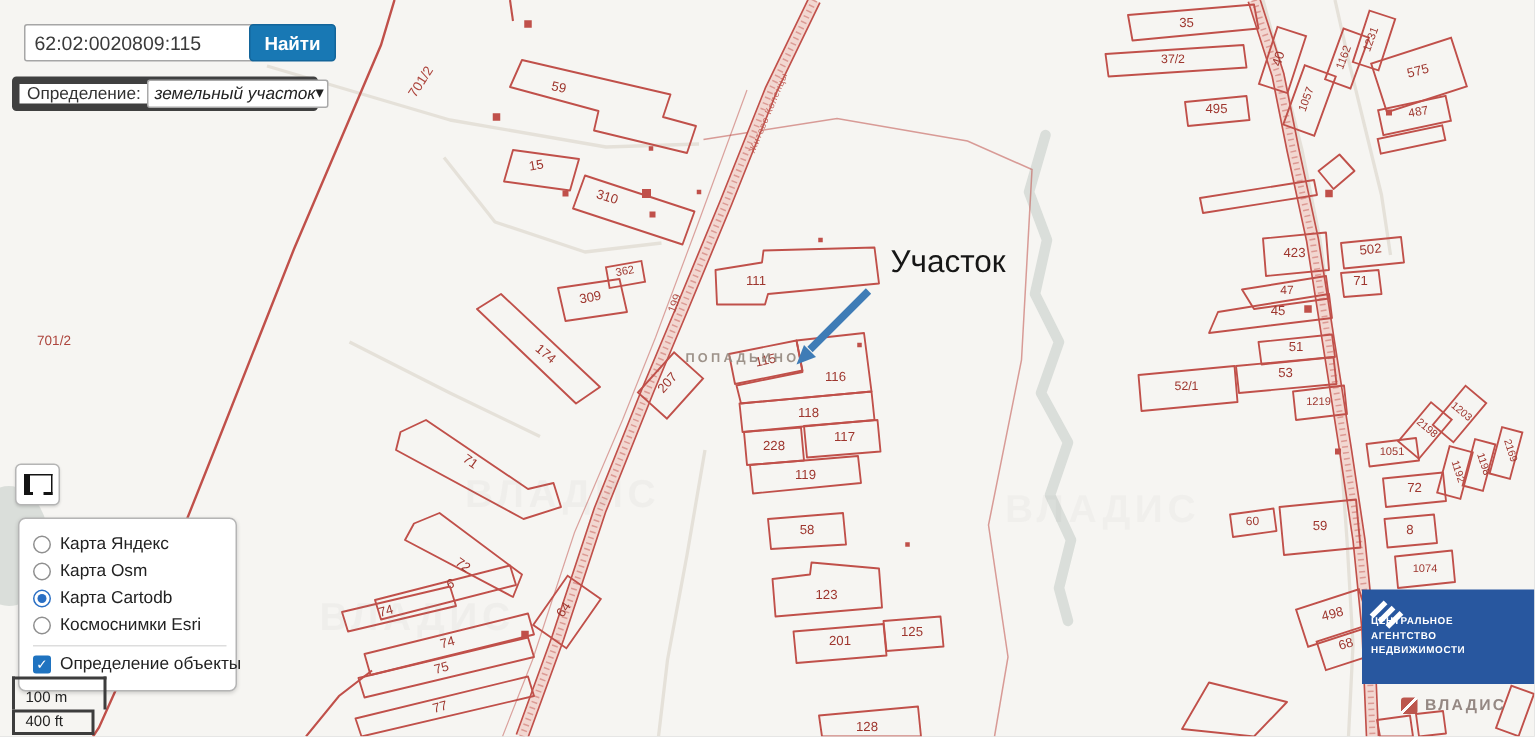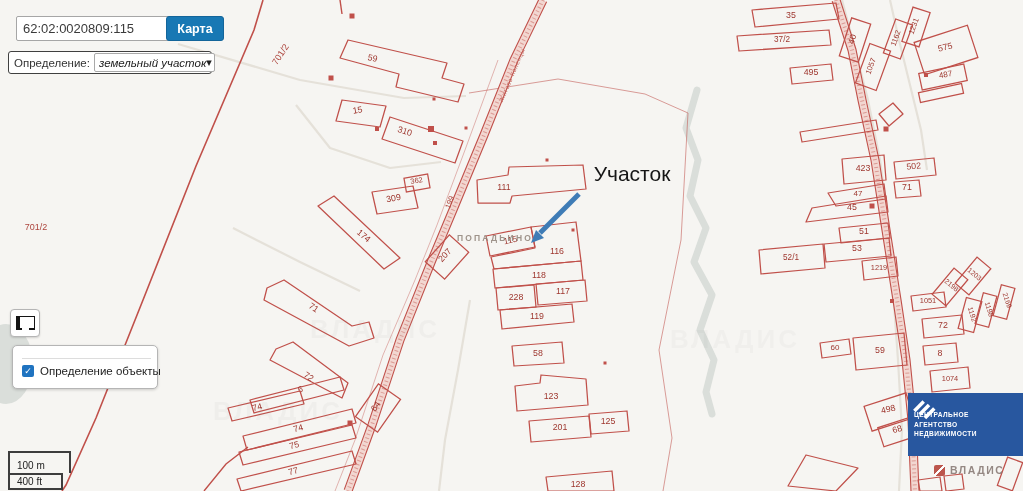--- a/index.html
+++ b/index.html
@@ -4,21 +4,21 @@
 <style>
   html,body{margin:0;padding:0;background:#e8e8e8;font-family:"Liberation Sans","DejaVu Sans",sans-serif;}
   .stage{position:relative;width:1023px;height:491px;background:#f6f5f2;overflow:hidden;outline:1px solid #cfcfcf;}
   .stage svg{position:absolute;left:0;top:0;}
   
   .search-input{position:absolute;left:16px;top:16px;width:140px;height:23px;border:1px solid #a6a6a6;border-radius:2px;
     font:13px "Liberation Sans",sans-serif;color:#3a3a3a;padding:0 6px;background:#fff;box-sizing:content-box;}
   .search-btn{position:absolute;left:166px;top:16px;width:58px;height:25px;background:#1878b4;border:1px solid #13659a;
     border-radius:3px;color:#fff;font:bold 12.5px "Liberation Sans",sans-serif;cursor:pointer;}
   
-  .def-row{position:absolute;left:8px;top:51px;width:204px;height:23px;background:#fff;border:1px solid #404040;
+  .def-row{position:absolute;left:8px;top:51px;width:204px;height:23px;background:#fff;border:5px solid #404040;
     border-radius:3px;display:flex;align-items:center;padding:0 3px;box-sizing:border-box;}
   .def-label{font-size:11.5px;color:#333;margin:0 4px 0 2px;white-space:nowrap;}
   .def-select{flex:1;height:17px;border:1px solid #a9a9a9;border-radius:2px;background:#fff;display:flex;align-items:center;
     font-size:11.5px;color:#222;padding:0 2px 0 4px;cursor:pointer;white-space:nowrap;font-style:italic;}
   .def-select .chev{margin-left:auto;font-size:11px;color:#222;font-weight:bold;line-height:1;}
   
   .tool-btn{position:absolute;left:10px;top:309px;width:30px;height:28px;background:#fff;border:1px solid #b5b5b5;
     border-radius:4px;box-shadow:0 1px 2px rgba(0,0,0,.15);cursor:pointer;display:flex;align-items:center;justify-content:center;padding:0;}
   .tool-ic{display:block;width:14px;height:11px;border:1.6px solid #141414;border-left:4px solid #141414;border-bottom:2px dashed #141414;}
   
@@ -348,35 +348,53 @@
       <text x="278" y="420" fill="#8a8a8a" font-size="26" text-anchor="middle" font-family="&quot;Liberation Sans&quot;,&quot;DejaVu Sans&quot;,sans-serif" font-weight="bold" letter-spacing="3" opacity="0.06">ВЛАДИС</text>
       <text x="735" y="348" fill="#8a8a8a" font-size="26" text-anchor="middle" font-family="&quot;Liberation Sans&quot;,&quot;DejaVu Sans&quot;,sans-serif" font-weight="bold" letter-spacing="3" opacity="0.05">ВЛАДИС</text>
       <g>
         <line x1="579" y1="194" x2="540" y2="233" stroke="#3f7cb6" stroke-width="5"></line>
         <polygon points="531,243 544,238 536,230" fill="#3f7cb6"></polygon>
         <text x="632" y="181" fill="#161616" font-size="21" text-anchor="middle" font-family="&quot;Liberation Sans&quot;,&quot;DejaVu Sans&quot;,sans-serif">Участок</text>
       </g>
     </svg>
 
   <input class="search-input" value="62:02:0020809:115" style="">
-  <button class="search-btn">Карта</button>
+  <button class="search-btn">Найти</button>
 
   <div class="def-row">
     <span class="def-label">Определение:</span>
     <div class="def-select">
       <span>земельный участок</span>
       <span class="chev">▾</span>
     </div>
   </div>
 
   <button class="tool-btn">
     <span class="tool-ic"></span>
   </button>
 
   <div class="layers">
+    <div>
+        <div class="lay-row">
+          <span class="radio"></span>
+          <span>Карта Яндекс</span>
+        </div>
+        <div class="lay-row">
+          <span class="radio"></span>
+          <span>Карта Osm</span>
+        </div>
+        <div class="lay-row">
+          <span class="radio on"></span>
+          <span>Карта Cartodb</span>
+        </div>
+        <div class="lay-row">
+          <span class="radio"></span>
+          <span>Космоснимки Esri</span>
+        </div>
+      </div>
     <div class="lay-div"></div>
     <label class="lay-row">
       <span class="cb">✓</span>
       <span>Определение объекты</span>
     </label>
   </div>
 
   <div class="scale">
     <div class="s1"><span>100 m</span></div>
     <div class="s2"><span>400 ft</span></div>

